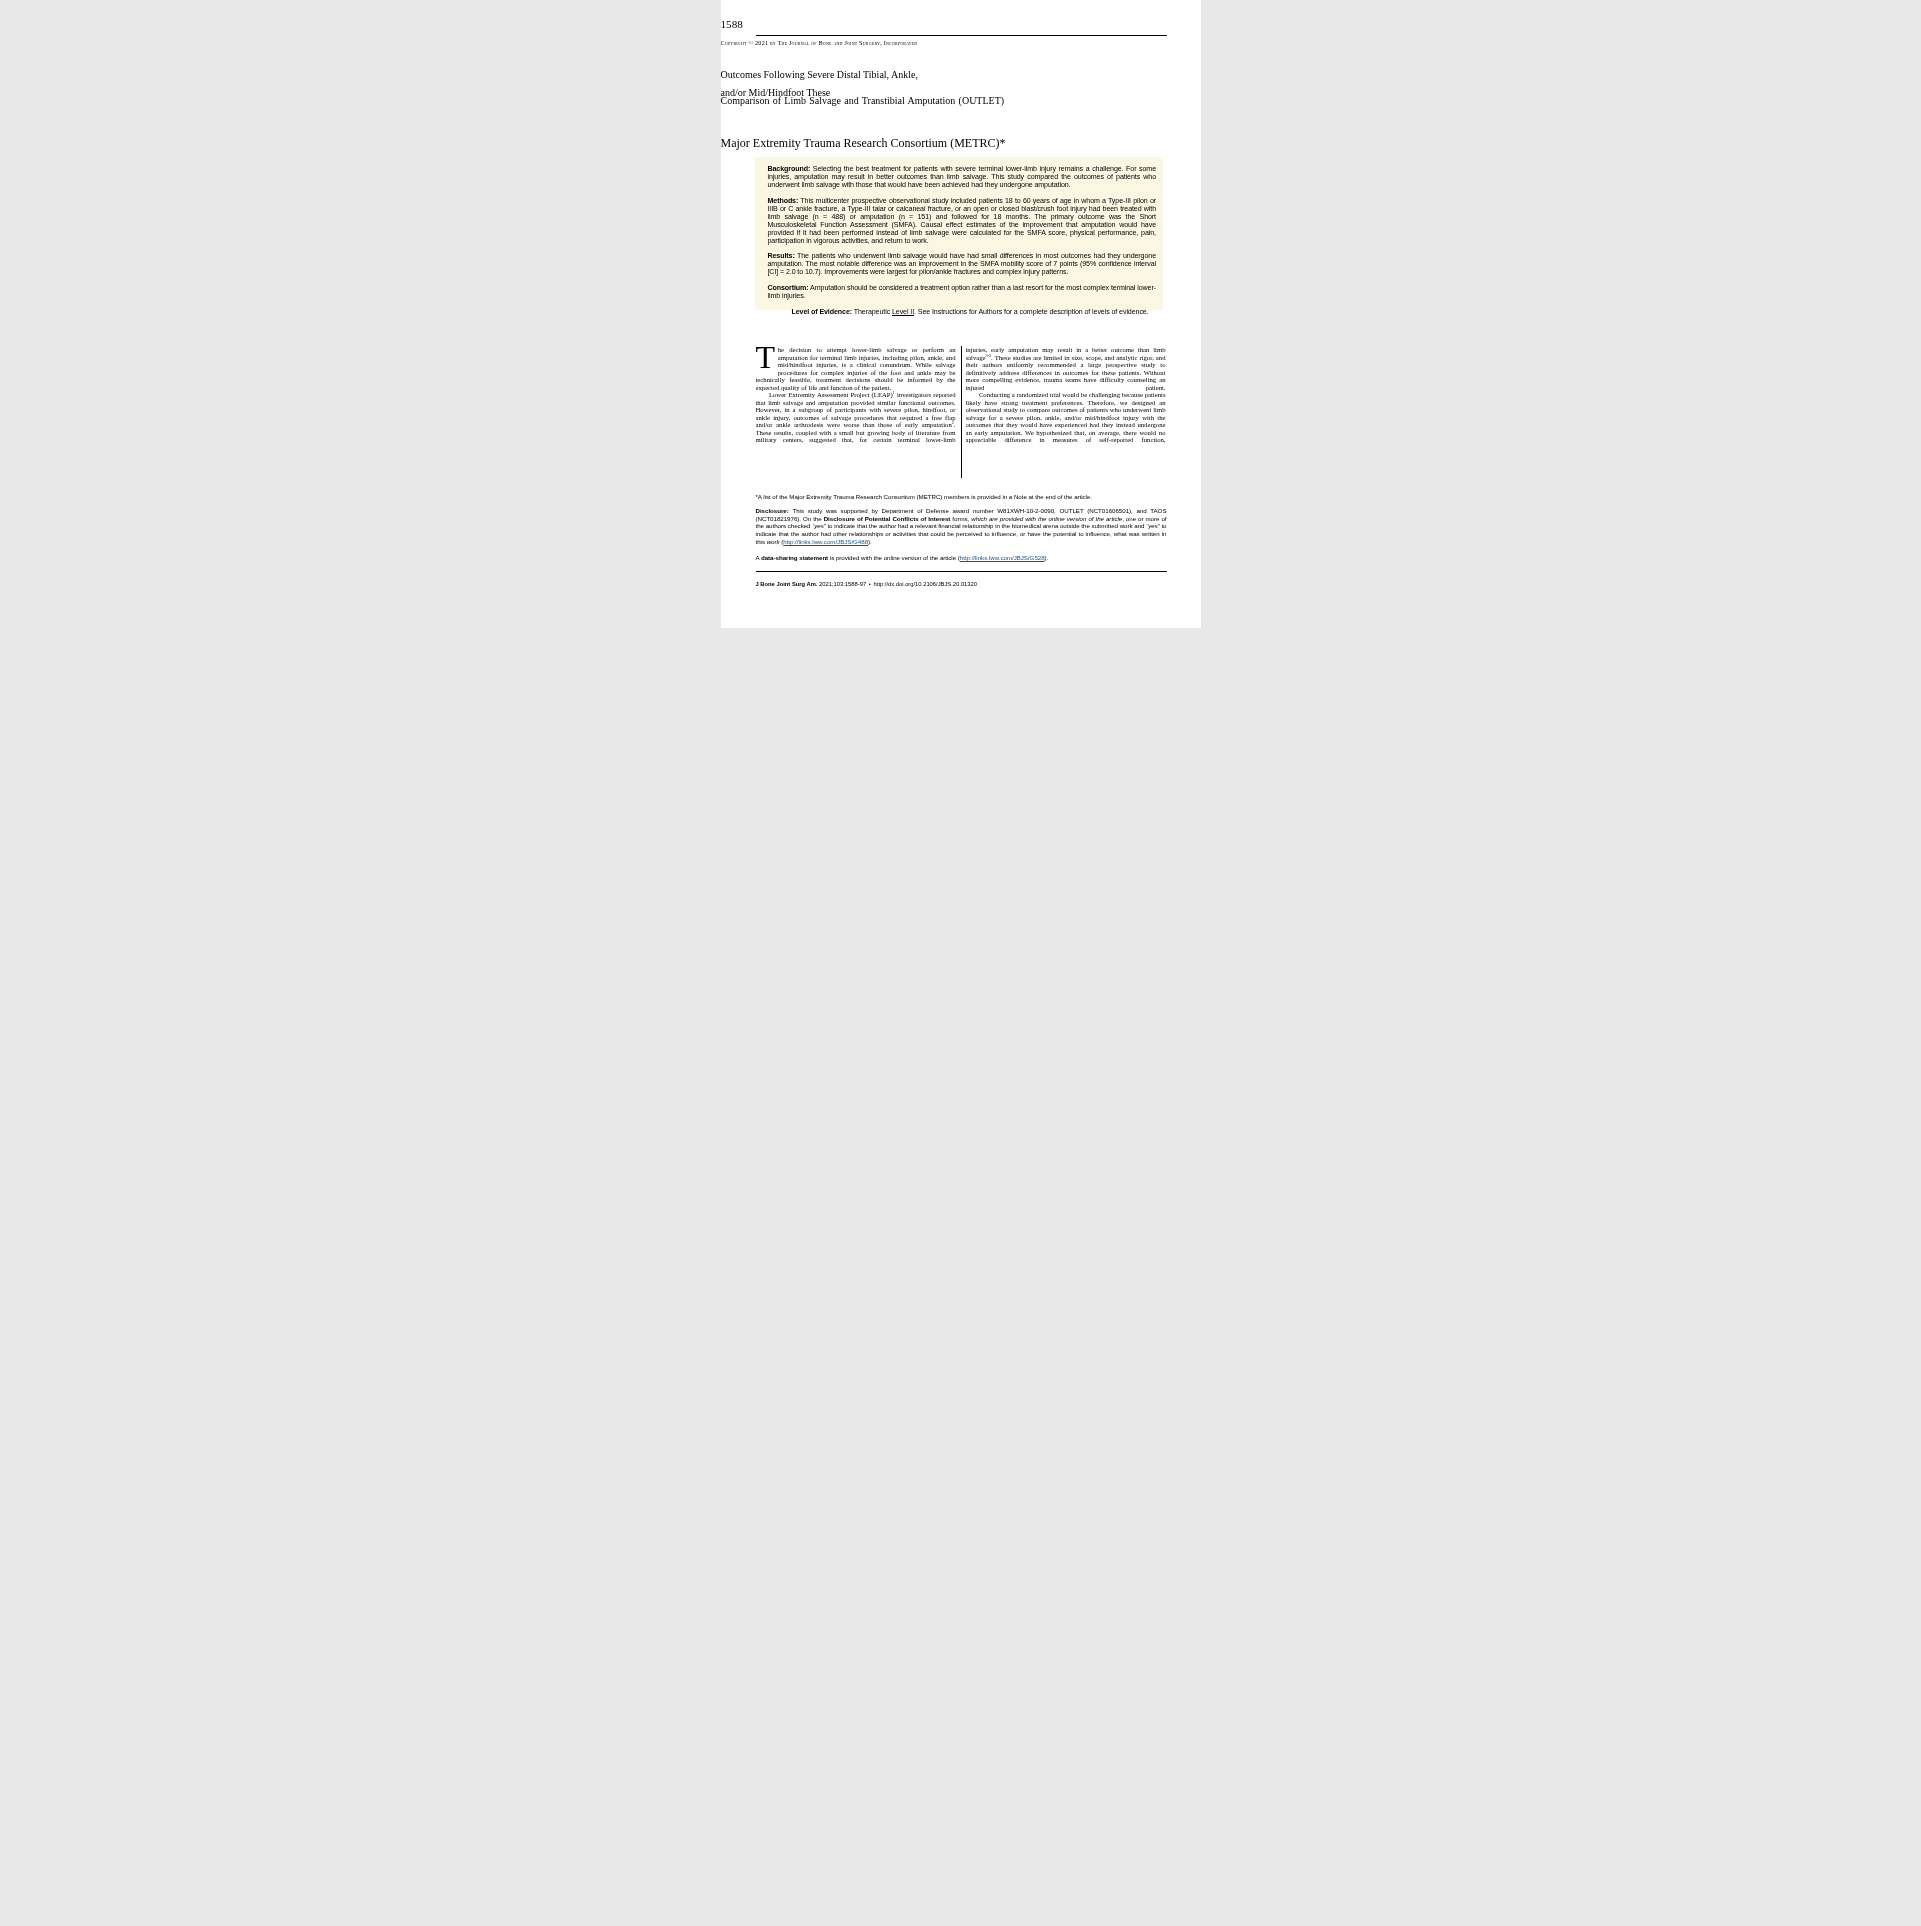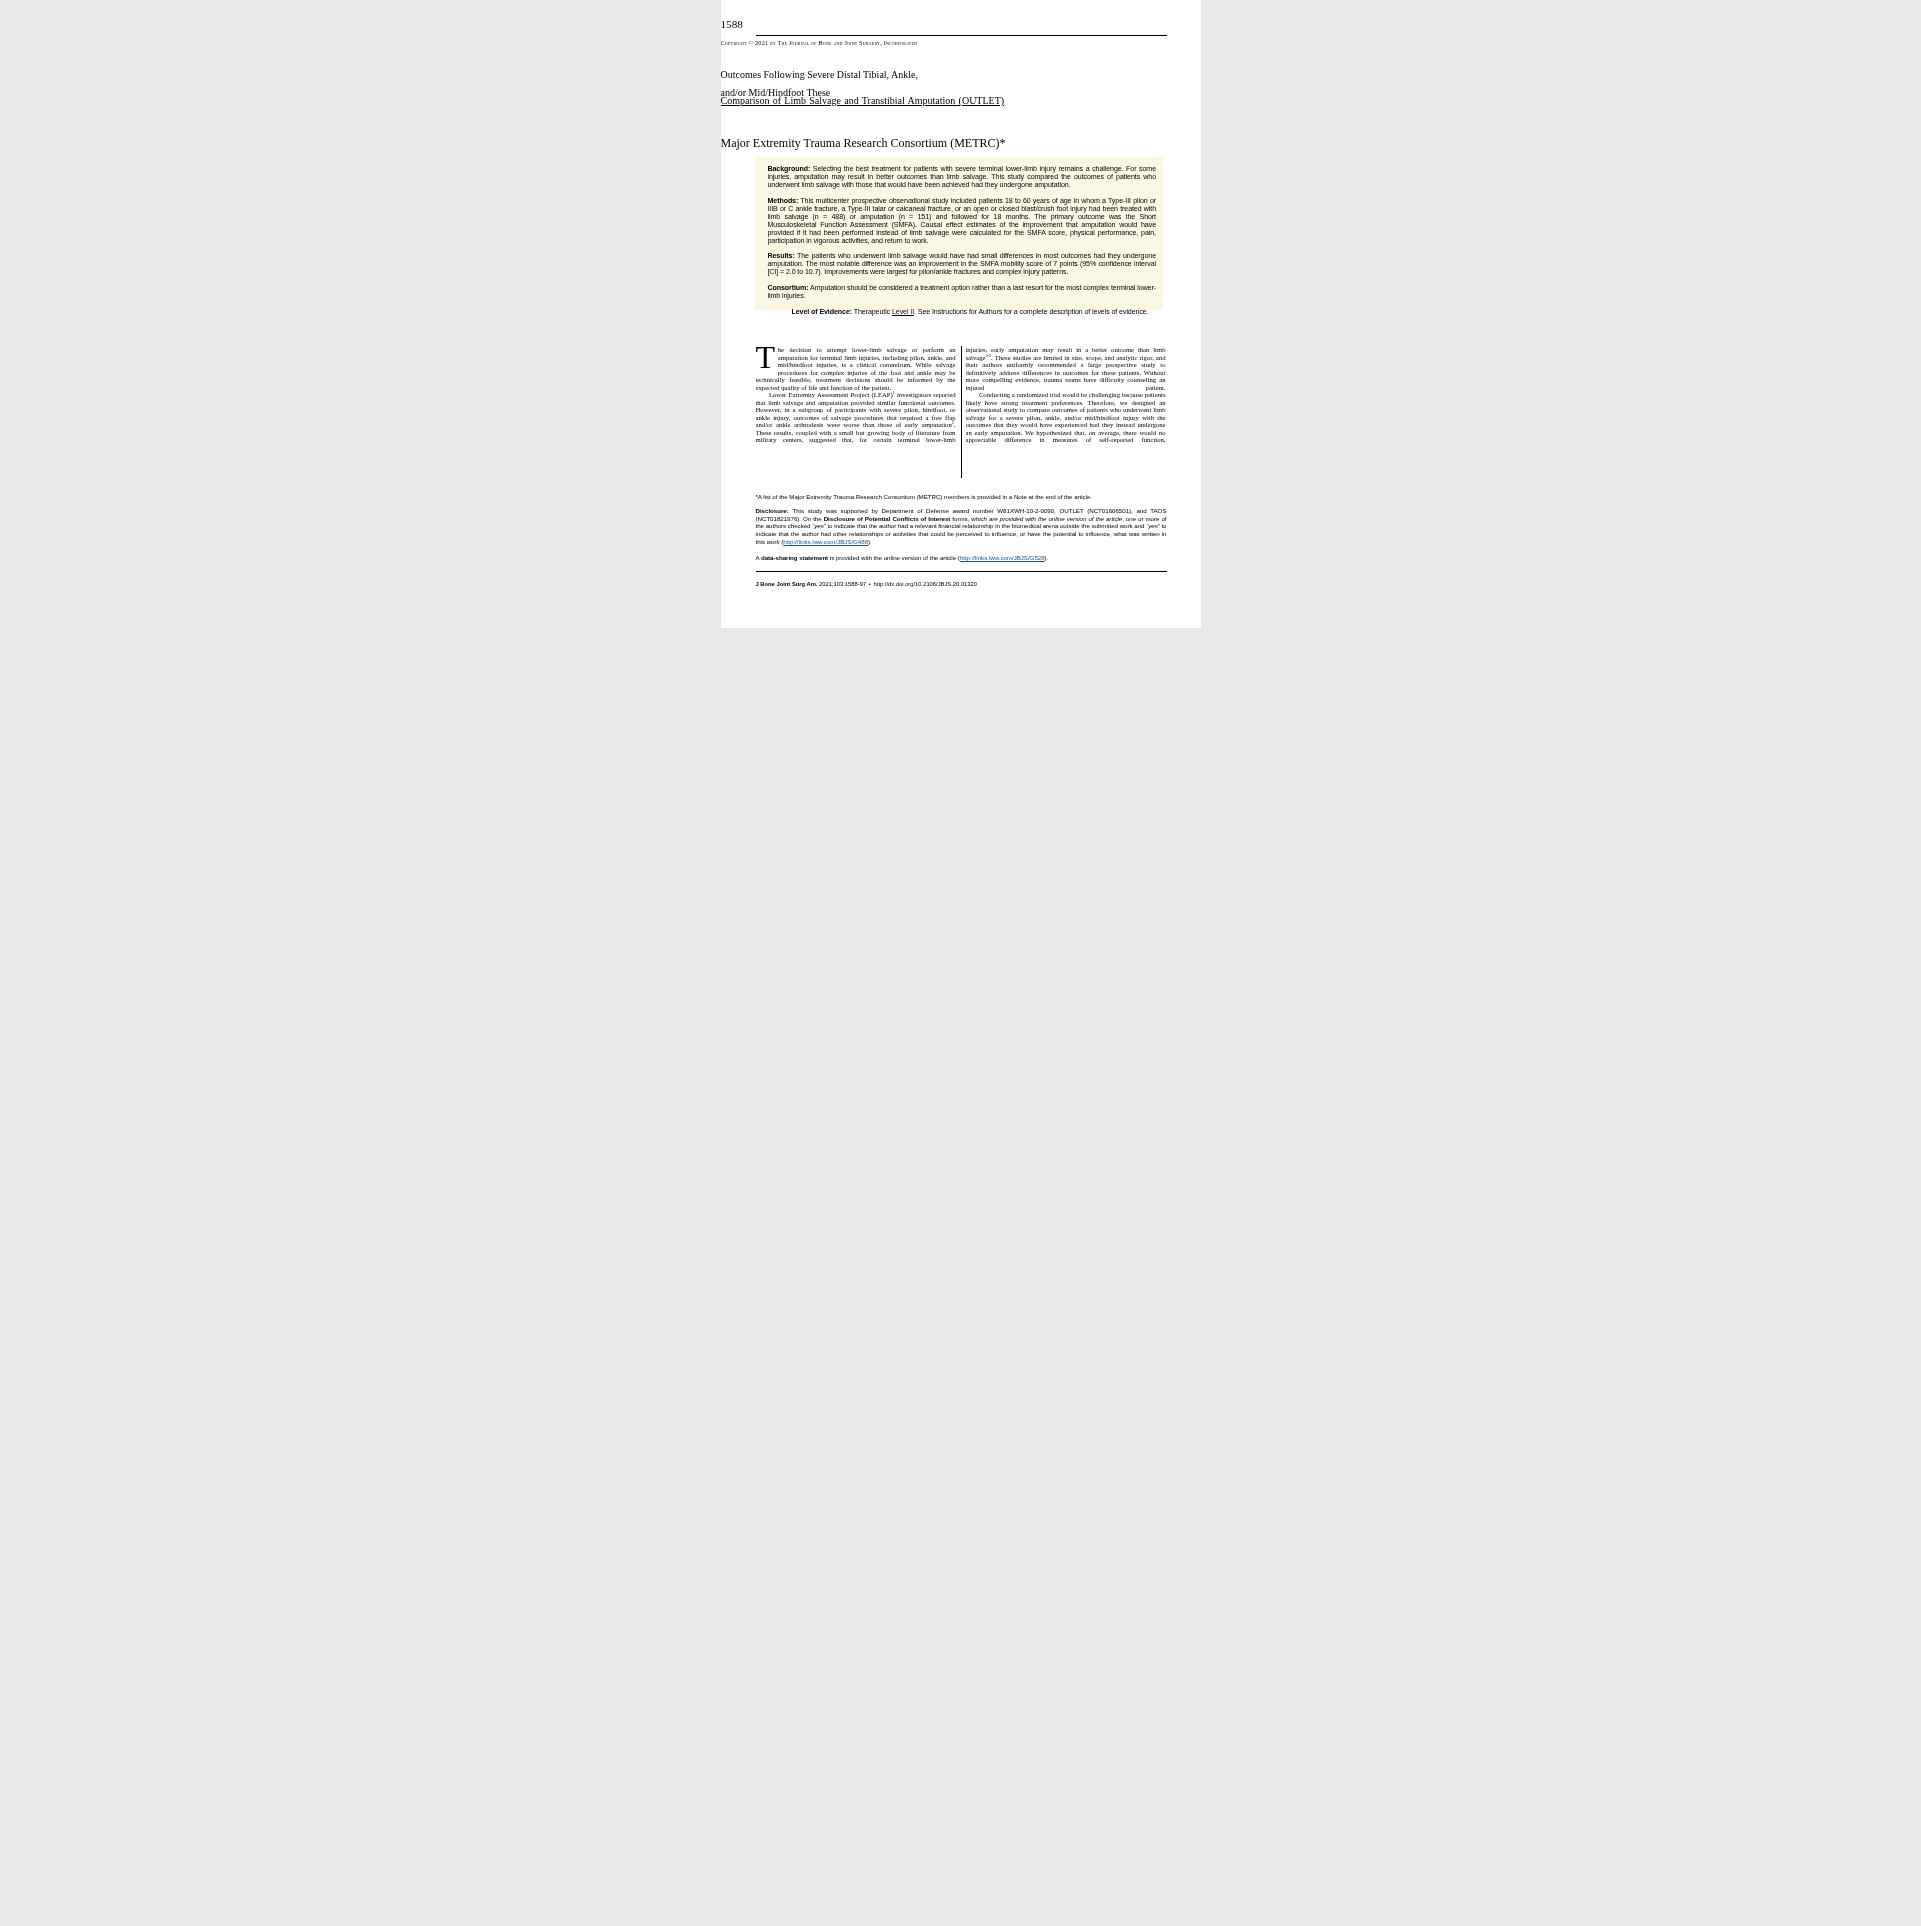--- a/index.html
+++ b/index.html
@@ -15,21 +15,21 @@
   .rule { position:absolute; left:35px; width:411px; height:0.8px; background:#000; }
   .rule-top { top:35px; }
   .rule-bottom { top:571px; height:0.8px; }
 
   .copyright {
     top:39px; font-size:6.2px; letter-spacing:0.2px;
     font-variant:small-caps;
   }
 
   .title { top:66px; font-size:10px; line-height:18px; font-weight:normal; }
-  .subtitle { top:95px; font-size:10px; line-height:11.6px; word-spacing:0.8px;text-decoration:underline; }
+  .subtitle { top:95px; font-size:10px; line-height:11.6px; word-spacing:0.8px; }
   .authors { top:139px; font-size:12px; line-height:8.5px; }
 
   .abstract {
     position:absolute; left:34px; top:157px; width:408px; height:153px;
     box-sizing:border-box; padding:8px 6.5px 8.5px 13px;
     background:#FBF7E3;
     font-family:"Liberation Sans", sans-serif;
     font-size:7.1px; line-height:8px; text-align:justify;
     letter-spacing:-0.1px;
   }

